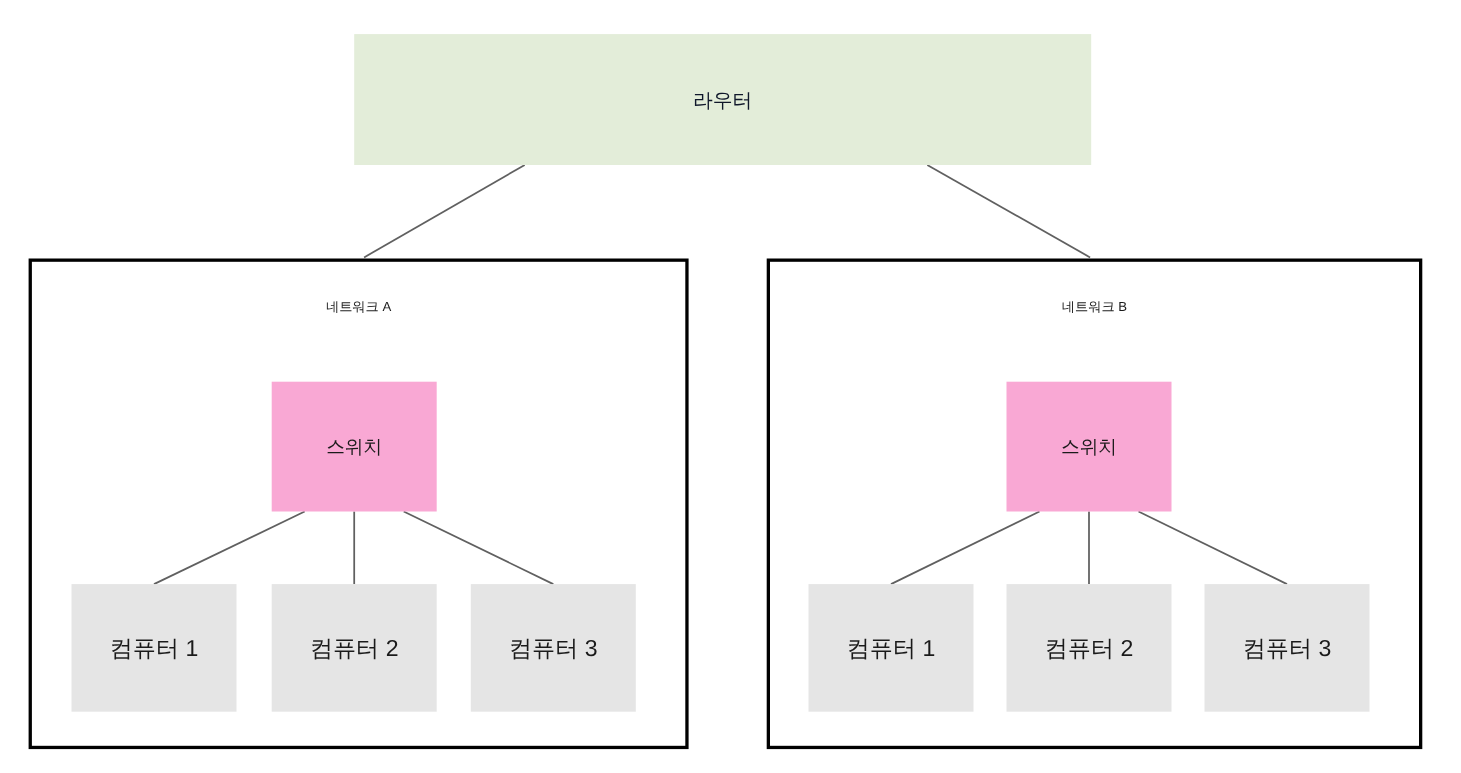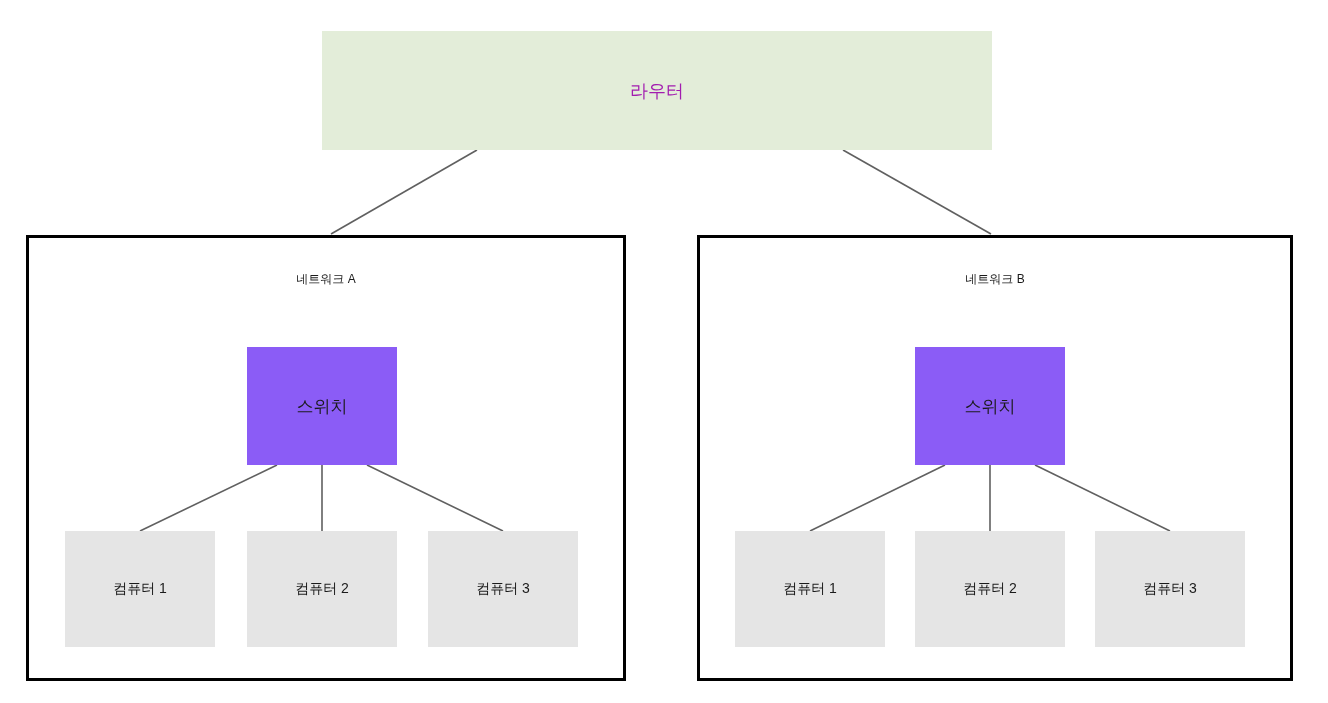--- a/index.html
+++ b/index.html
@@ -32,21 +32,21 @@
     align-items: center;
     justify-content: center;
     text-align: center;
   }
   .router-node {
     left: 322px;
     top: 31px;
     width: 670px;
     height: 119px;
     background: #e3edd9;
-    color: #a21caf;
+    color: #0f172a;
     font-size: 18px;
   }
   .network-group {
     position: absolute;
     box-sizing: border-box;
     border: 3px solid #000000;
     background: transparent;
   }
   .group-a {
     left: 26px;
@@ -66,33 +66,33 @@
     left: 0;
     width: 100%;
     text-align: center;
     font-size: 12px;
     color: #1a1a1a;
   }
   .switch-node {
     top: 347px;
     width: 150px;
     height: 118px;
-    background: #8b5cf6;
+    background: #f9a8d4;
     color: #1a1a1a;
     font-size: 17px;
   }
   .switch-a { left: 247px; }
   .switch-b { left: 915px; }
   .computer-node {
     top: 531px;
     width: 150px;
     height: 116px;
     background: #e5e5e5;
     color: #1a1a1a;
-    font-size: 14px;
+    font-size: 21px;
   }
   .pc-a1 { left: 65px; }
   .pc-a2 { left: 247px; }
   .pc-a3 { left: 428px; }
   .pc-b1 { left: 735px; }
   .pc-b2 { left: 915px; }
   .pc-b3 { left: 1095px; }
 </style>
 </head>
 <body>

